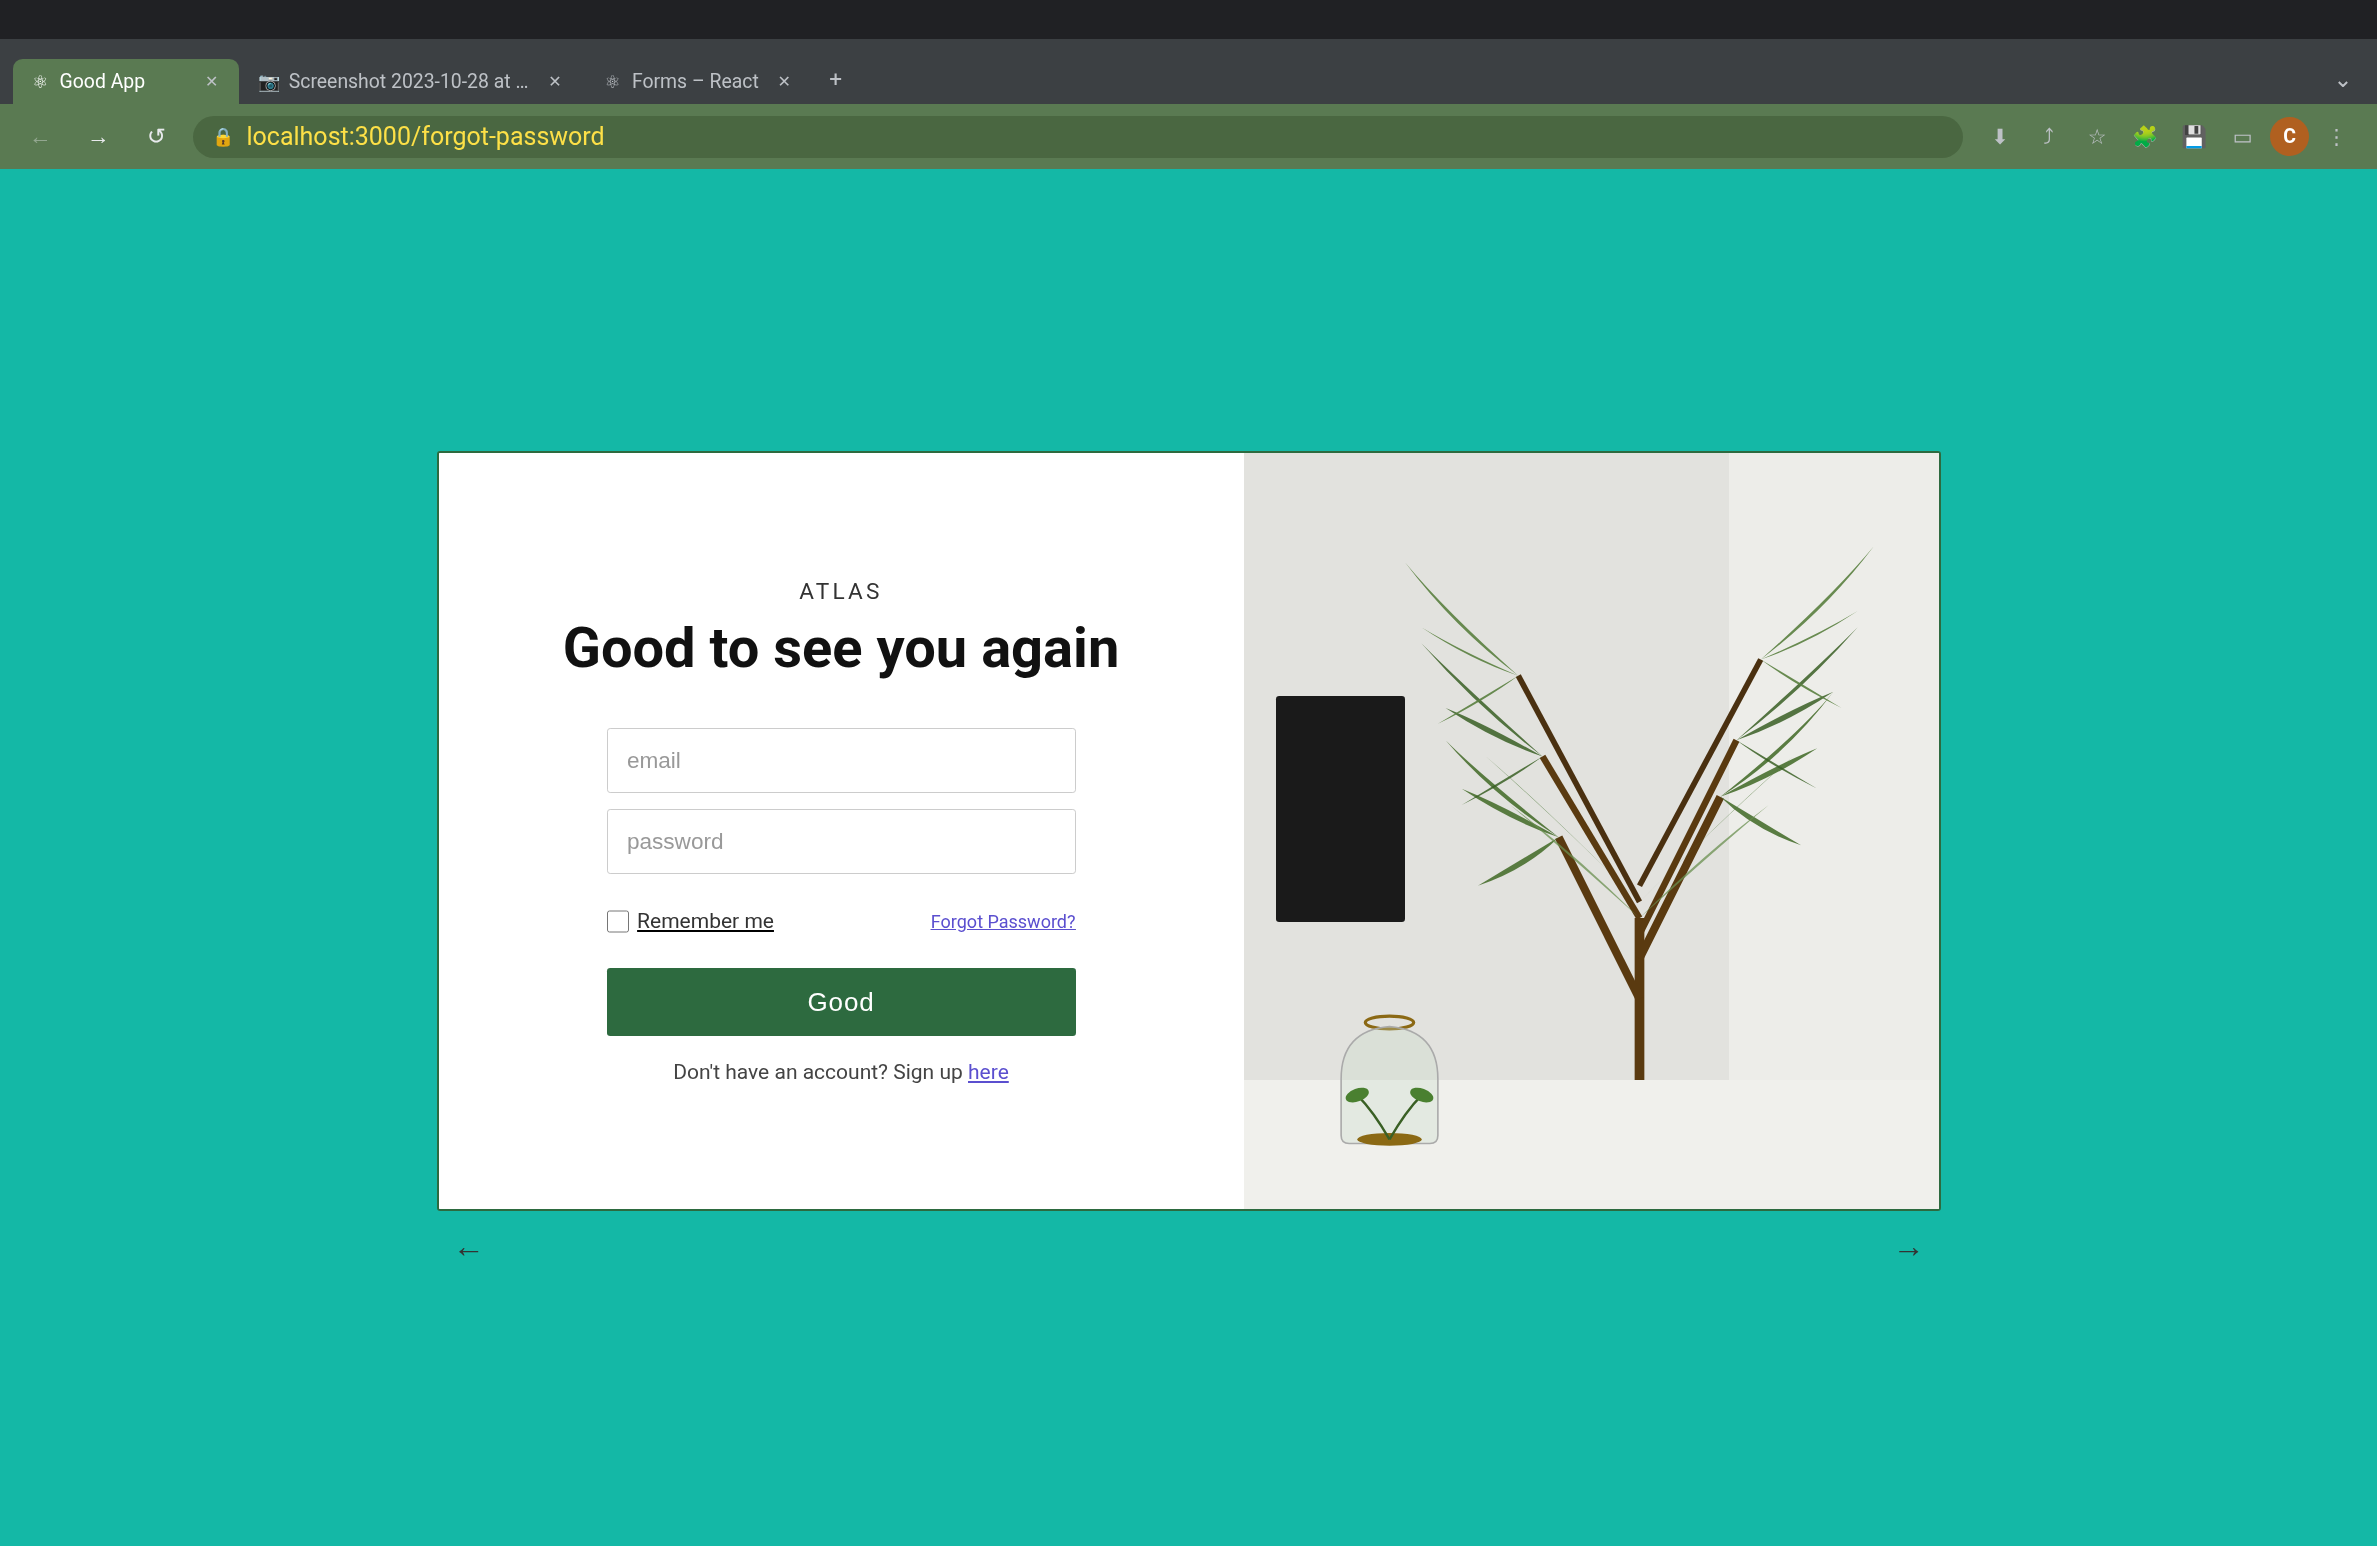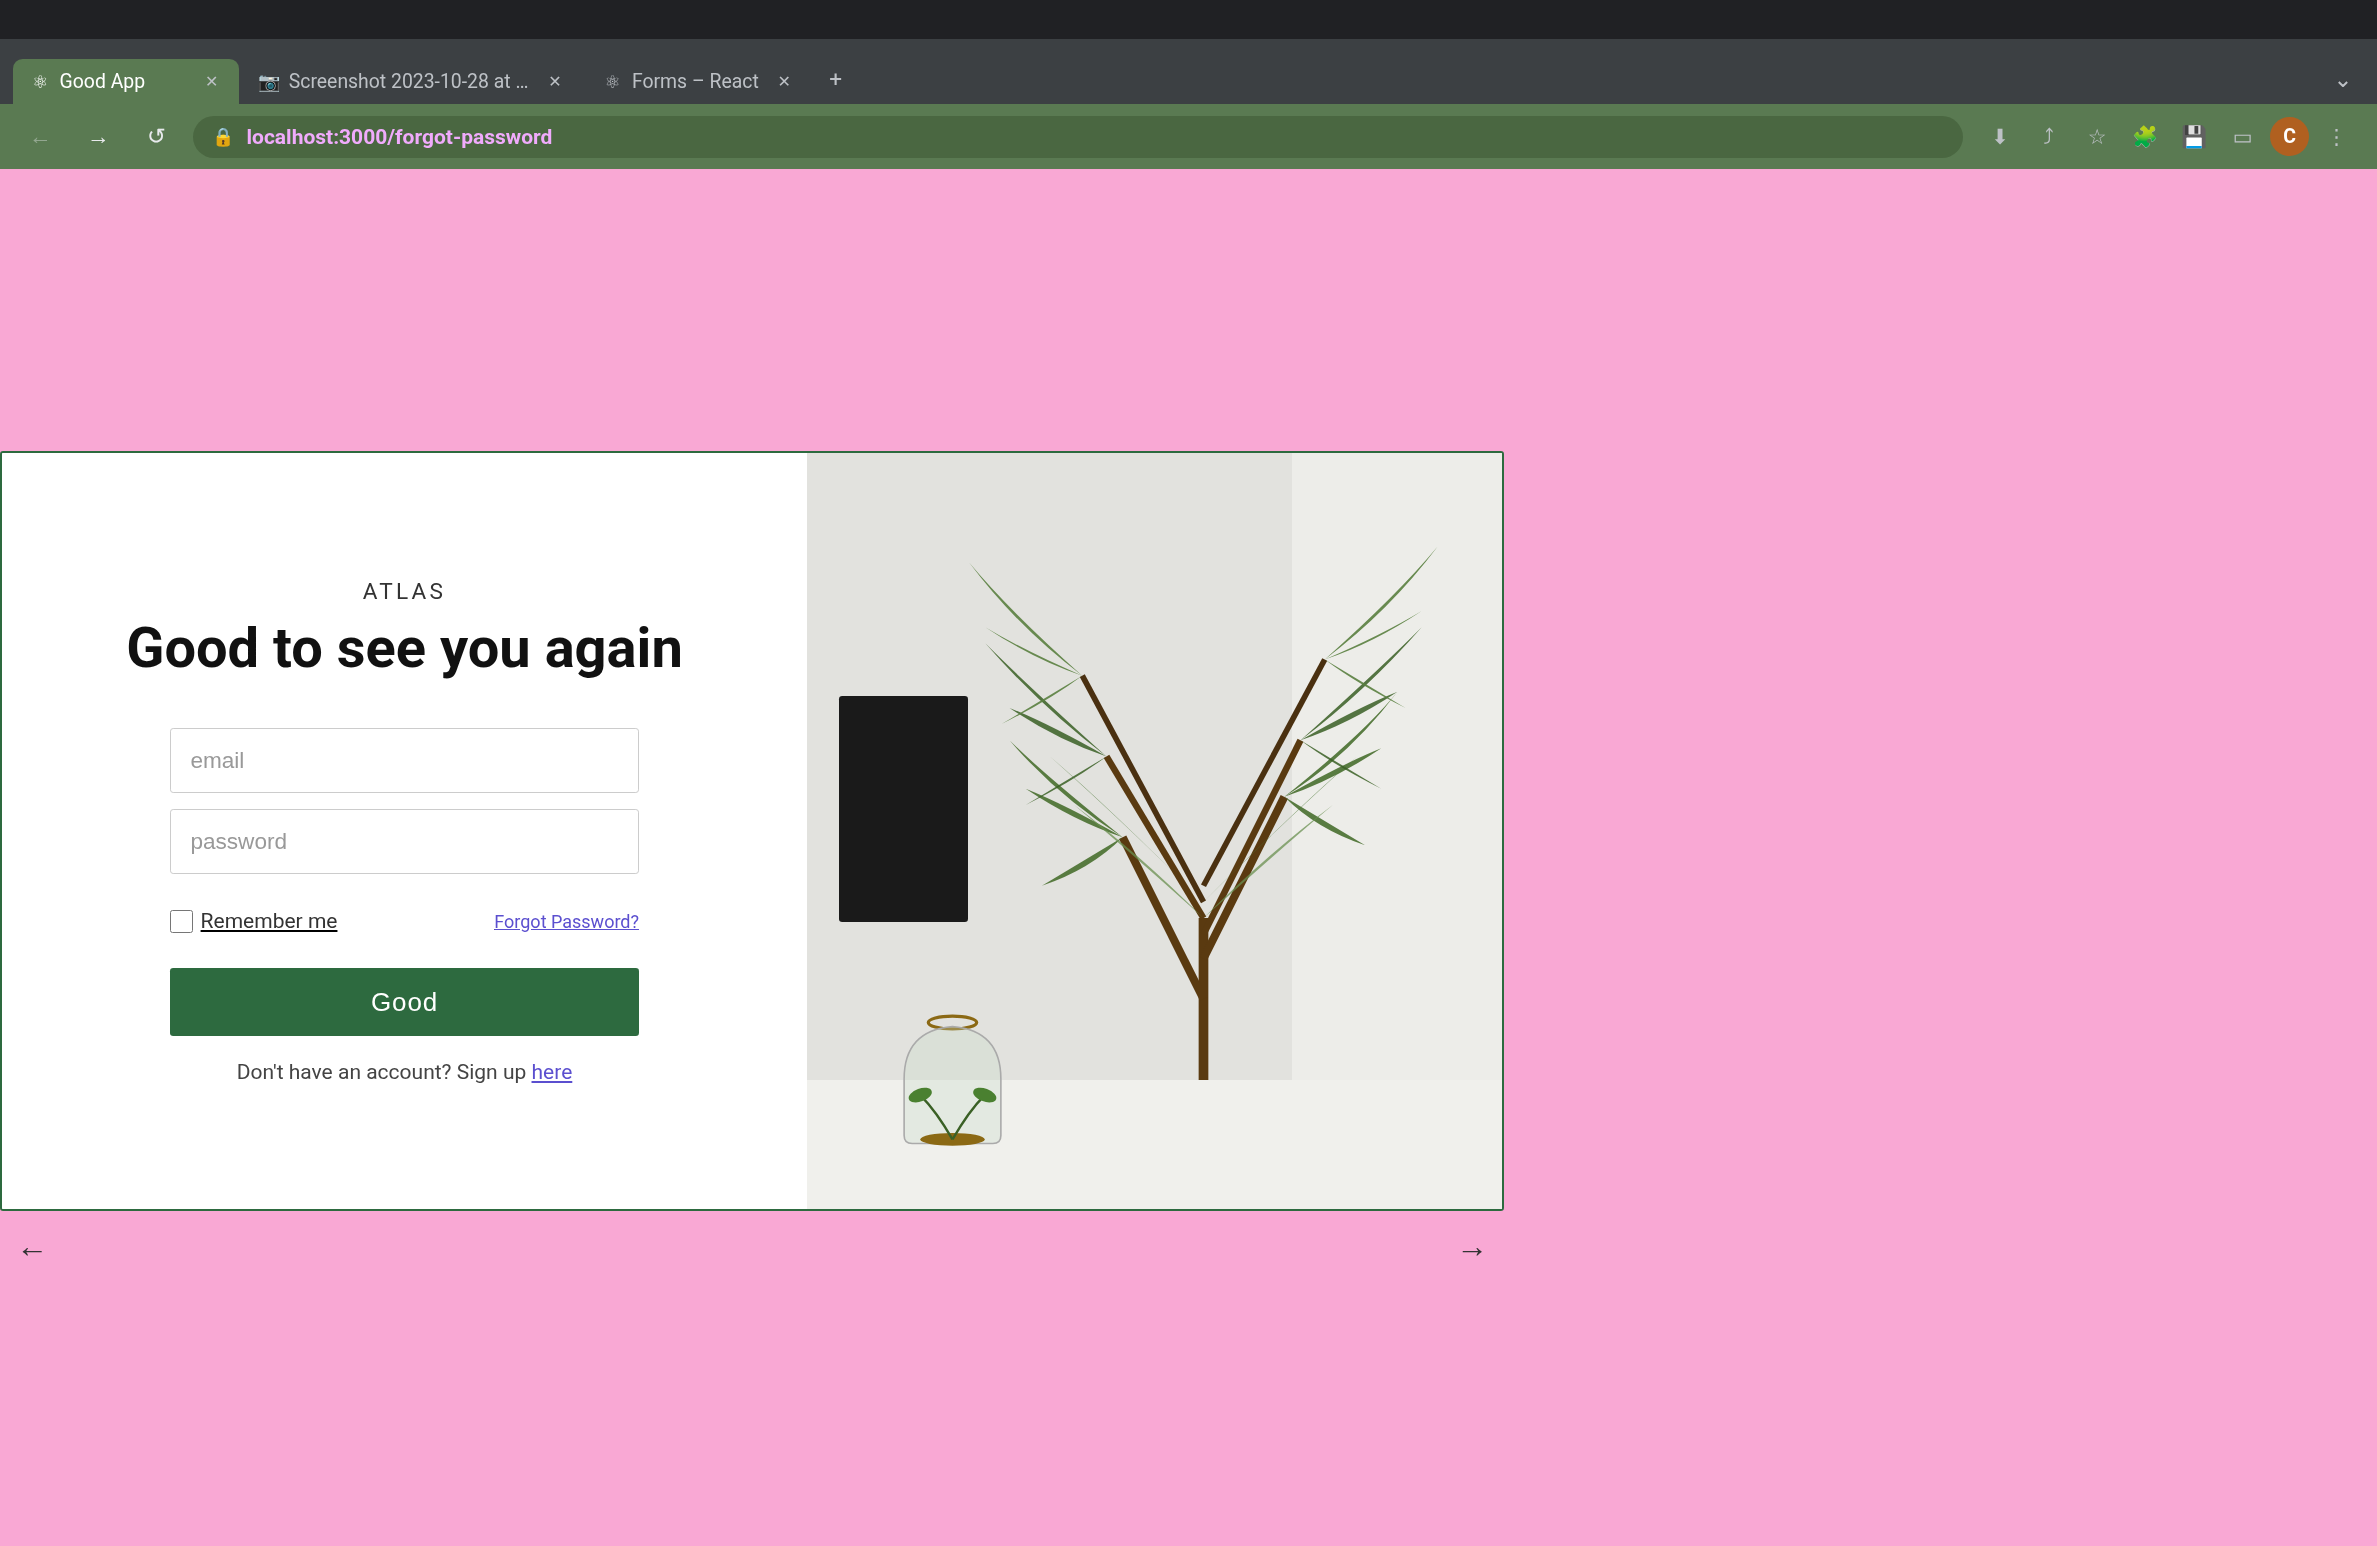--- a/index.html
+++ b/index.html
@@ -142,24 +142,23 @@
       padding: 0 19.4px;
       gap: 11.3px;
     }
 
     .address-bar-lock {
       color: #bdc1c6;
       font-size: 18px;
     }
 
     .address-bar-url {
-      font-size: 21px;
-      color: #f0abfc;
+      font-size: 25px;
+      color: #fde047;
       flex: 1;
-      font-weight: bold;
     }
 
     .nav-actions {
       display: flex;
       align-items: center;
       gap: 6.5px;
     }
 
     .nav-action-btn {
       width: 42px;
@@ -184,24 +183,24 @@
       color: white;
       font-size: 19.4px;
       font-weight: bold;
       cursor: pointer;
     }
 
     
     .page-content {
       width: 100%;
       height: calc(1546px - 168px);
-      background: #f9a8d4;
+      background: #14b8a6;
       display: flex;
       flex-direction: column;
-      align-items: flex-start;
+      align-items: center;
       justify-content: center;
       position: relative;
     }
 
     
     .login-card {
       display: flex;
       width: 1504px;
       height: 760px;
       border: 2.4px solid #2d6a3f;

